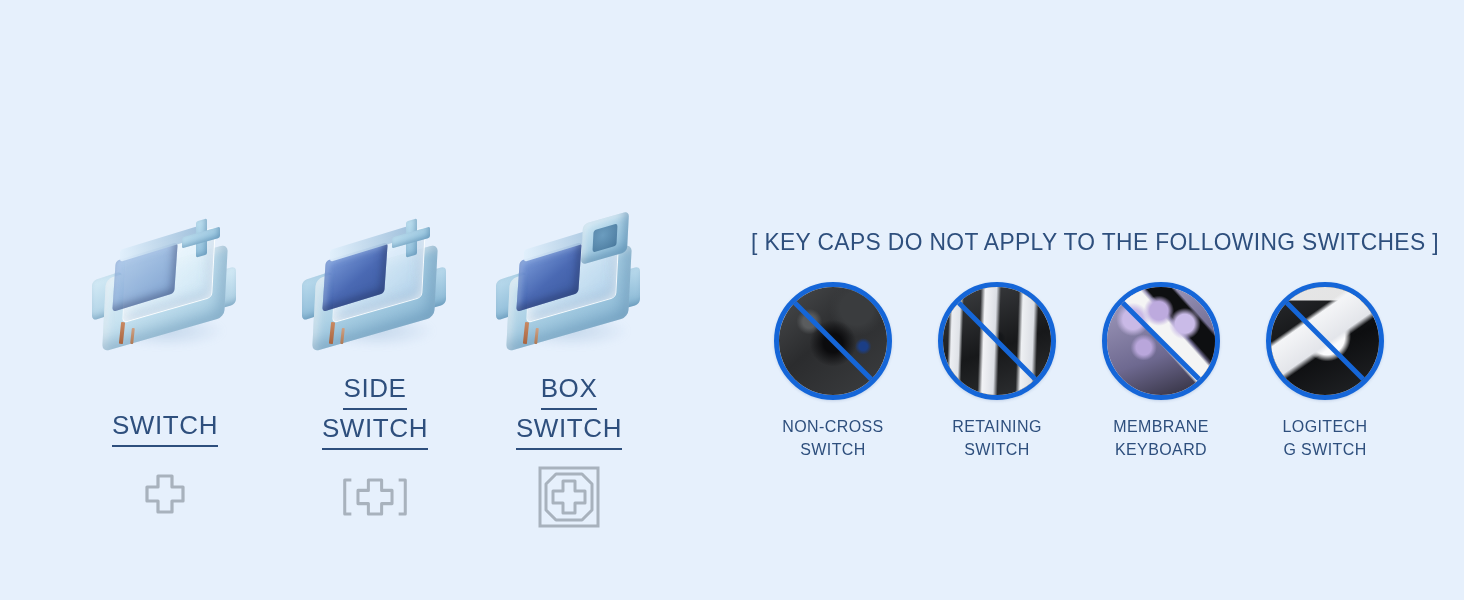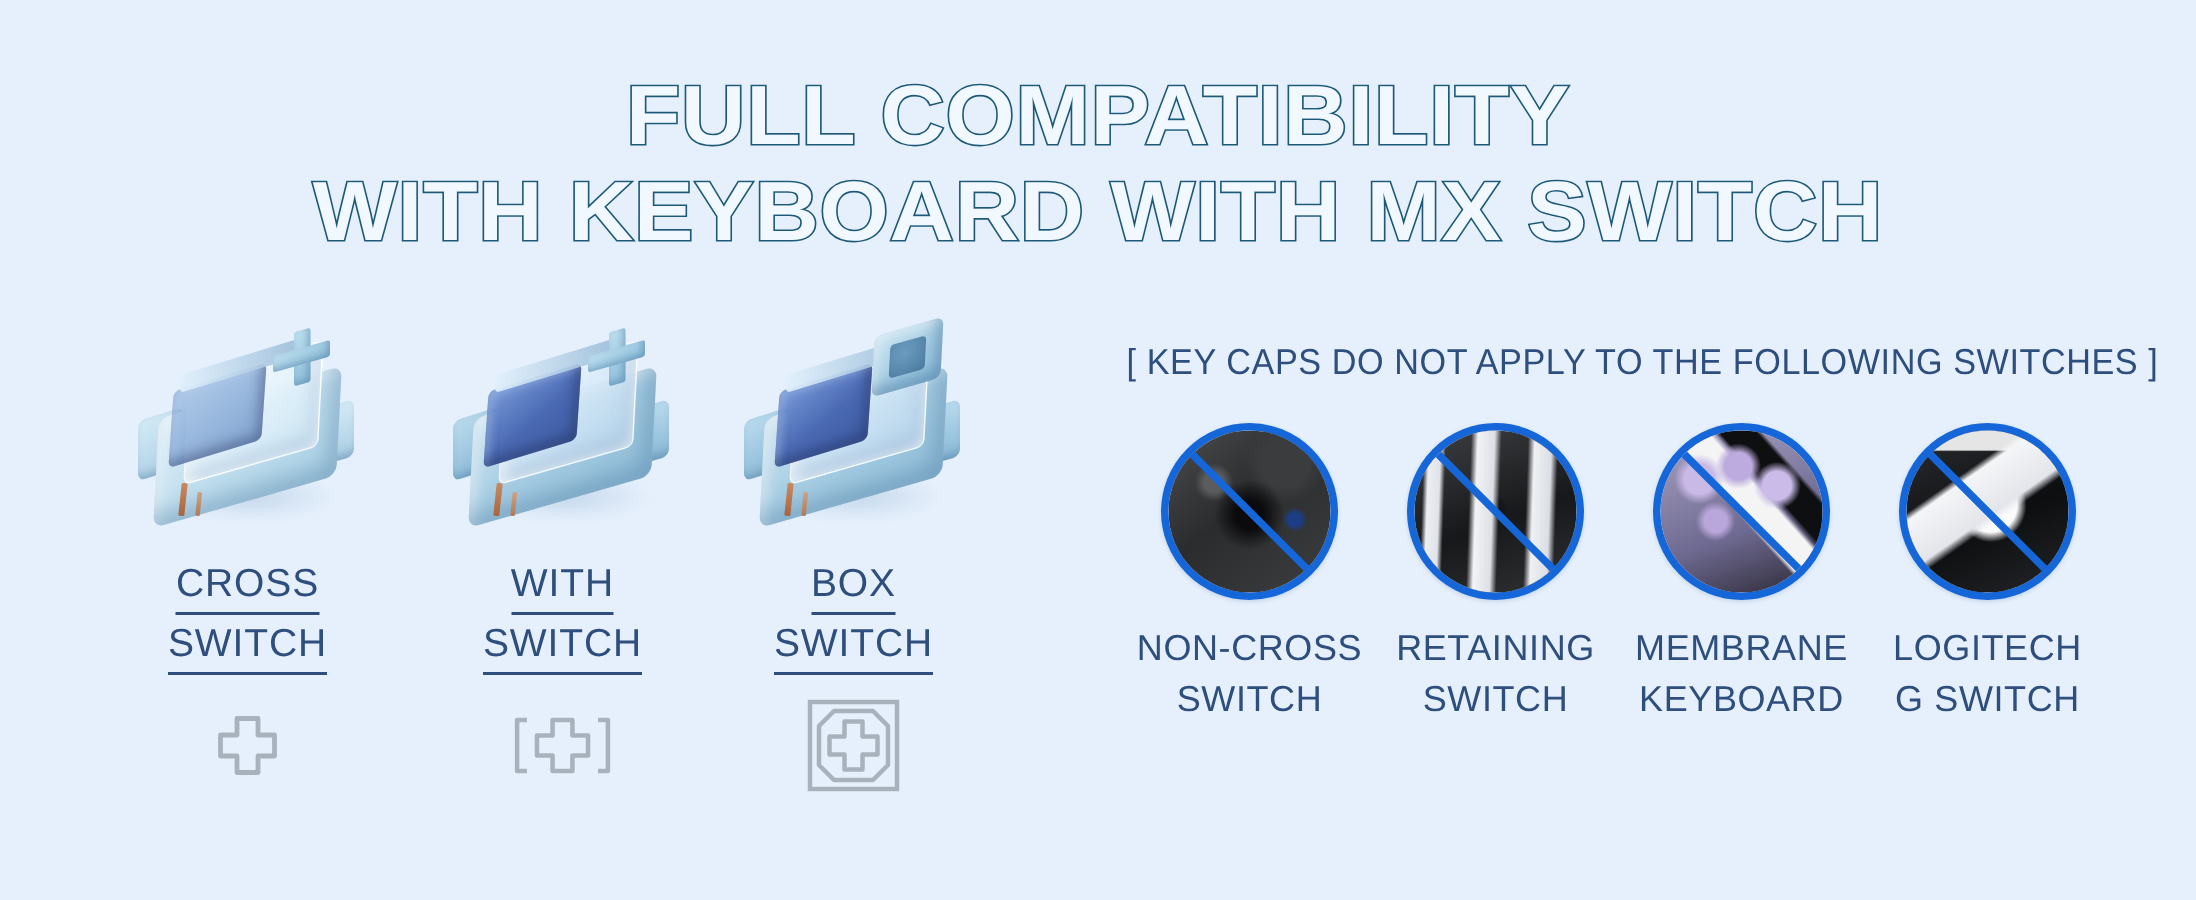--- a/index.html
+++ b/index.html
@@ -170,31 +170,27 @@
   .photo.p-membrane{
     background:
       radial-gradient(circle at 24% 30%, #c9b9e6 0 9%, rgba(201,185,230,0) 15%),
       radial-gradient(circle at 48% 22%, #bdaade 0 9%, rgba(189,170,222,0) 15%),
       radial-gradient(circle at 72% 34%, #cabbe8 0 9%, rgba(202,187,232,0) 15%),
       radial-gradient(circle at 34% 56%, #b9a6db 0 8%, rgba(185,166,219,0) 14%),
       linear-gradient(48deg,rgba(0,0,0,0) 48%,#f4f4f4 50% 62%,rgba(0,0,0,0) 64%),
       linear-gradient(48deg,rgba(0,0,0,0) 64%,#0e0f11 66% 78%,rgba(0,0,0,0) 80%),
       linear-gradient(160deg,#a9a3c4,#6e6990 60%,#2a2834 100%);
   }
-  .circle-cap{margin-top:16px;font-size:24px;line-height:1.42;color:#2e4f7d;letter-spacing:.4px;}
+  .circle-cap{margin-top:16px;font-size:16px;line-height:1.42;color:#2e4f7d;letter-spacing:.4px;}
 </style>
 </head>
 <body>
 
 <div class="stage">
 
-  <div class="title-block">
-    <div class="title-line l1">FULL COMPATIBILITY</div>
-    <div class="title-line l2">WITH KEYBOARD WITH MX SWITCH</div>
-  </div>
 
   <div class="left-panel">
 
     <div class="switch-col c0">
       <div class="switch-img">
         <div class="sw pale">
           <div class="shadow"></div>
           <div class="wingL"></div>
             <div class="wingR"></div>
           <div class="base"></div>
@@ -203,21 +199,21 @@
           <div class="rail"></div>
           <div class="stem">
               <div class="plus-v"></div>
               <div class="plus-h"></div>
             </div>
           <div class="pin"></div>
             <div class="pin2"></div>
         </div>
       </div>
       <div class="sw-label">
-        <span>CROSS</span><br>
+        <br>
         <span>SWITCH</span>
       </div>
       <div class="stem-icon">
         <svg width="56" height="56" viewBox="0 0 56 56">
           <path d="M21 10 H35 V21 H46 V35 H35 V46 H21 V35 H10 V21 H21 Z" fill="none" stroke="#a8b2bd" stroke-width="3.2" stroke-linejoin="round"></path>
         </svg>
       </div>
     </div>
 
     <div class="switch-col c1">
@@ -232,21 +228,21 @@
           <div class="rail"></div>
           <div class="stem">
               <div class="plus-v"></div>
               <div class="plus-h"></div>
             </div>
           <div class="pin"></div>
             <div class="pin2"></div>
         </div>
       </div>
       <div class="sw-label">
-        <span>WITH</span><br>
+        <span>SIDE</span><br>
         <span>SWITCH</span>
       </div>
       <div class="stem-icon">
         <svg width="74" height="56" viewBox="0 0 74 56">
           <path d="M30 10 H44 V21 H55 V35 H44 V46 H30 V35 H19 V21 H30 Z" fill="none" stroke="#a8b2bd" stroke-width="3.2" stroke-linejoin="round"></path>
           <path d="M12 10 H5 V46 H12" fill="none" stroke="#a8b2bd" stroke-width="3.2" stroke-linejoin="round"></path>
           <path d="M62 10 H69 V46 H62" fill="none" stroke="#a8b2bd" stroke-width="3.2" stroke-linejoin="round"></path>
         </svg>
       </div>
     </div>

